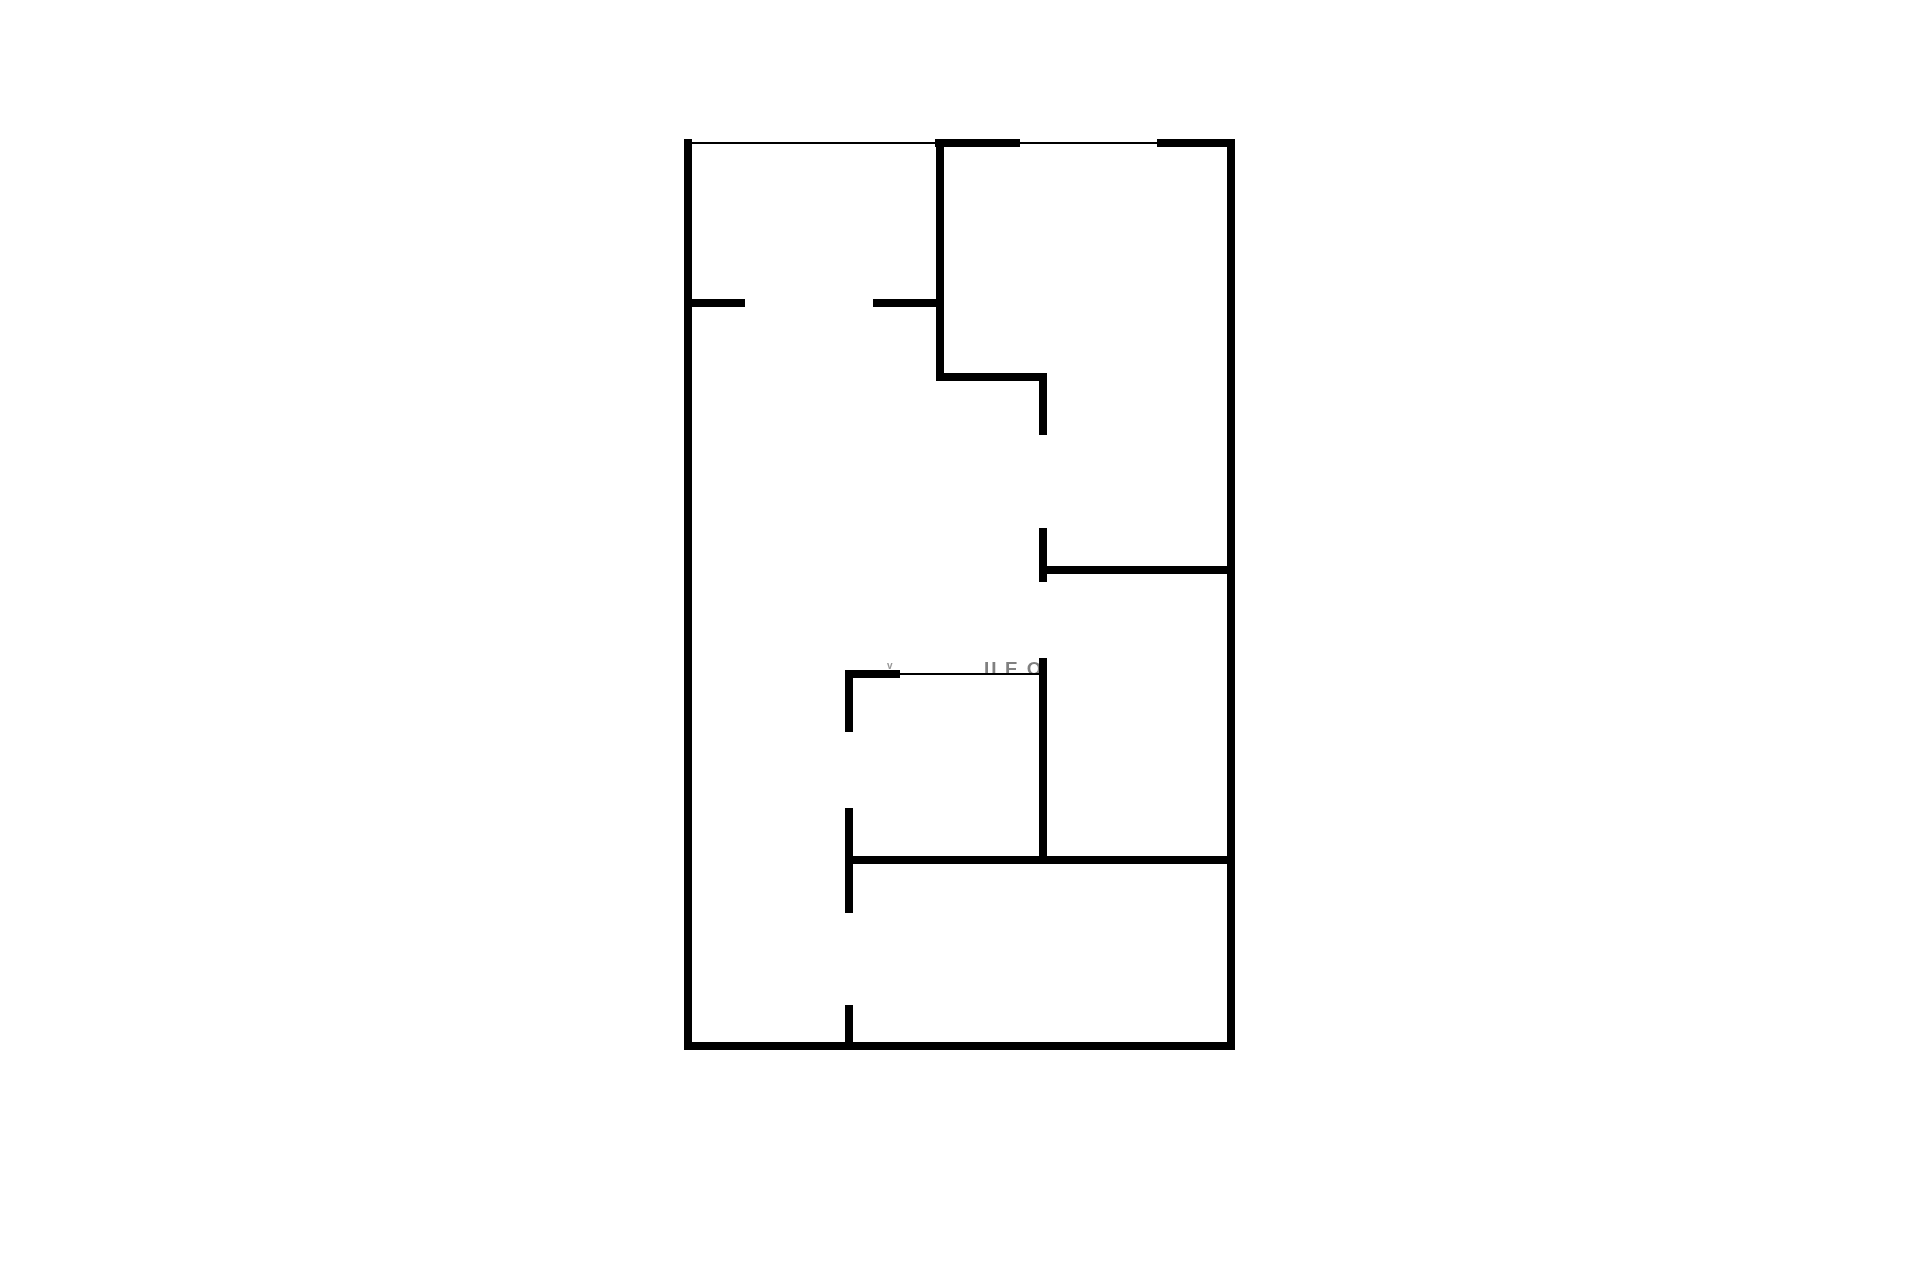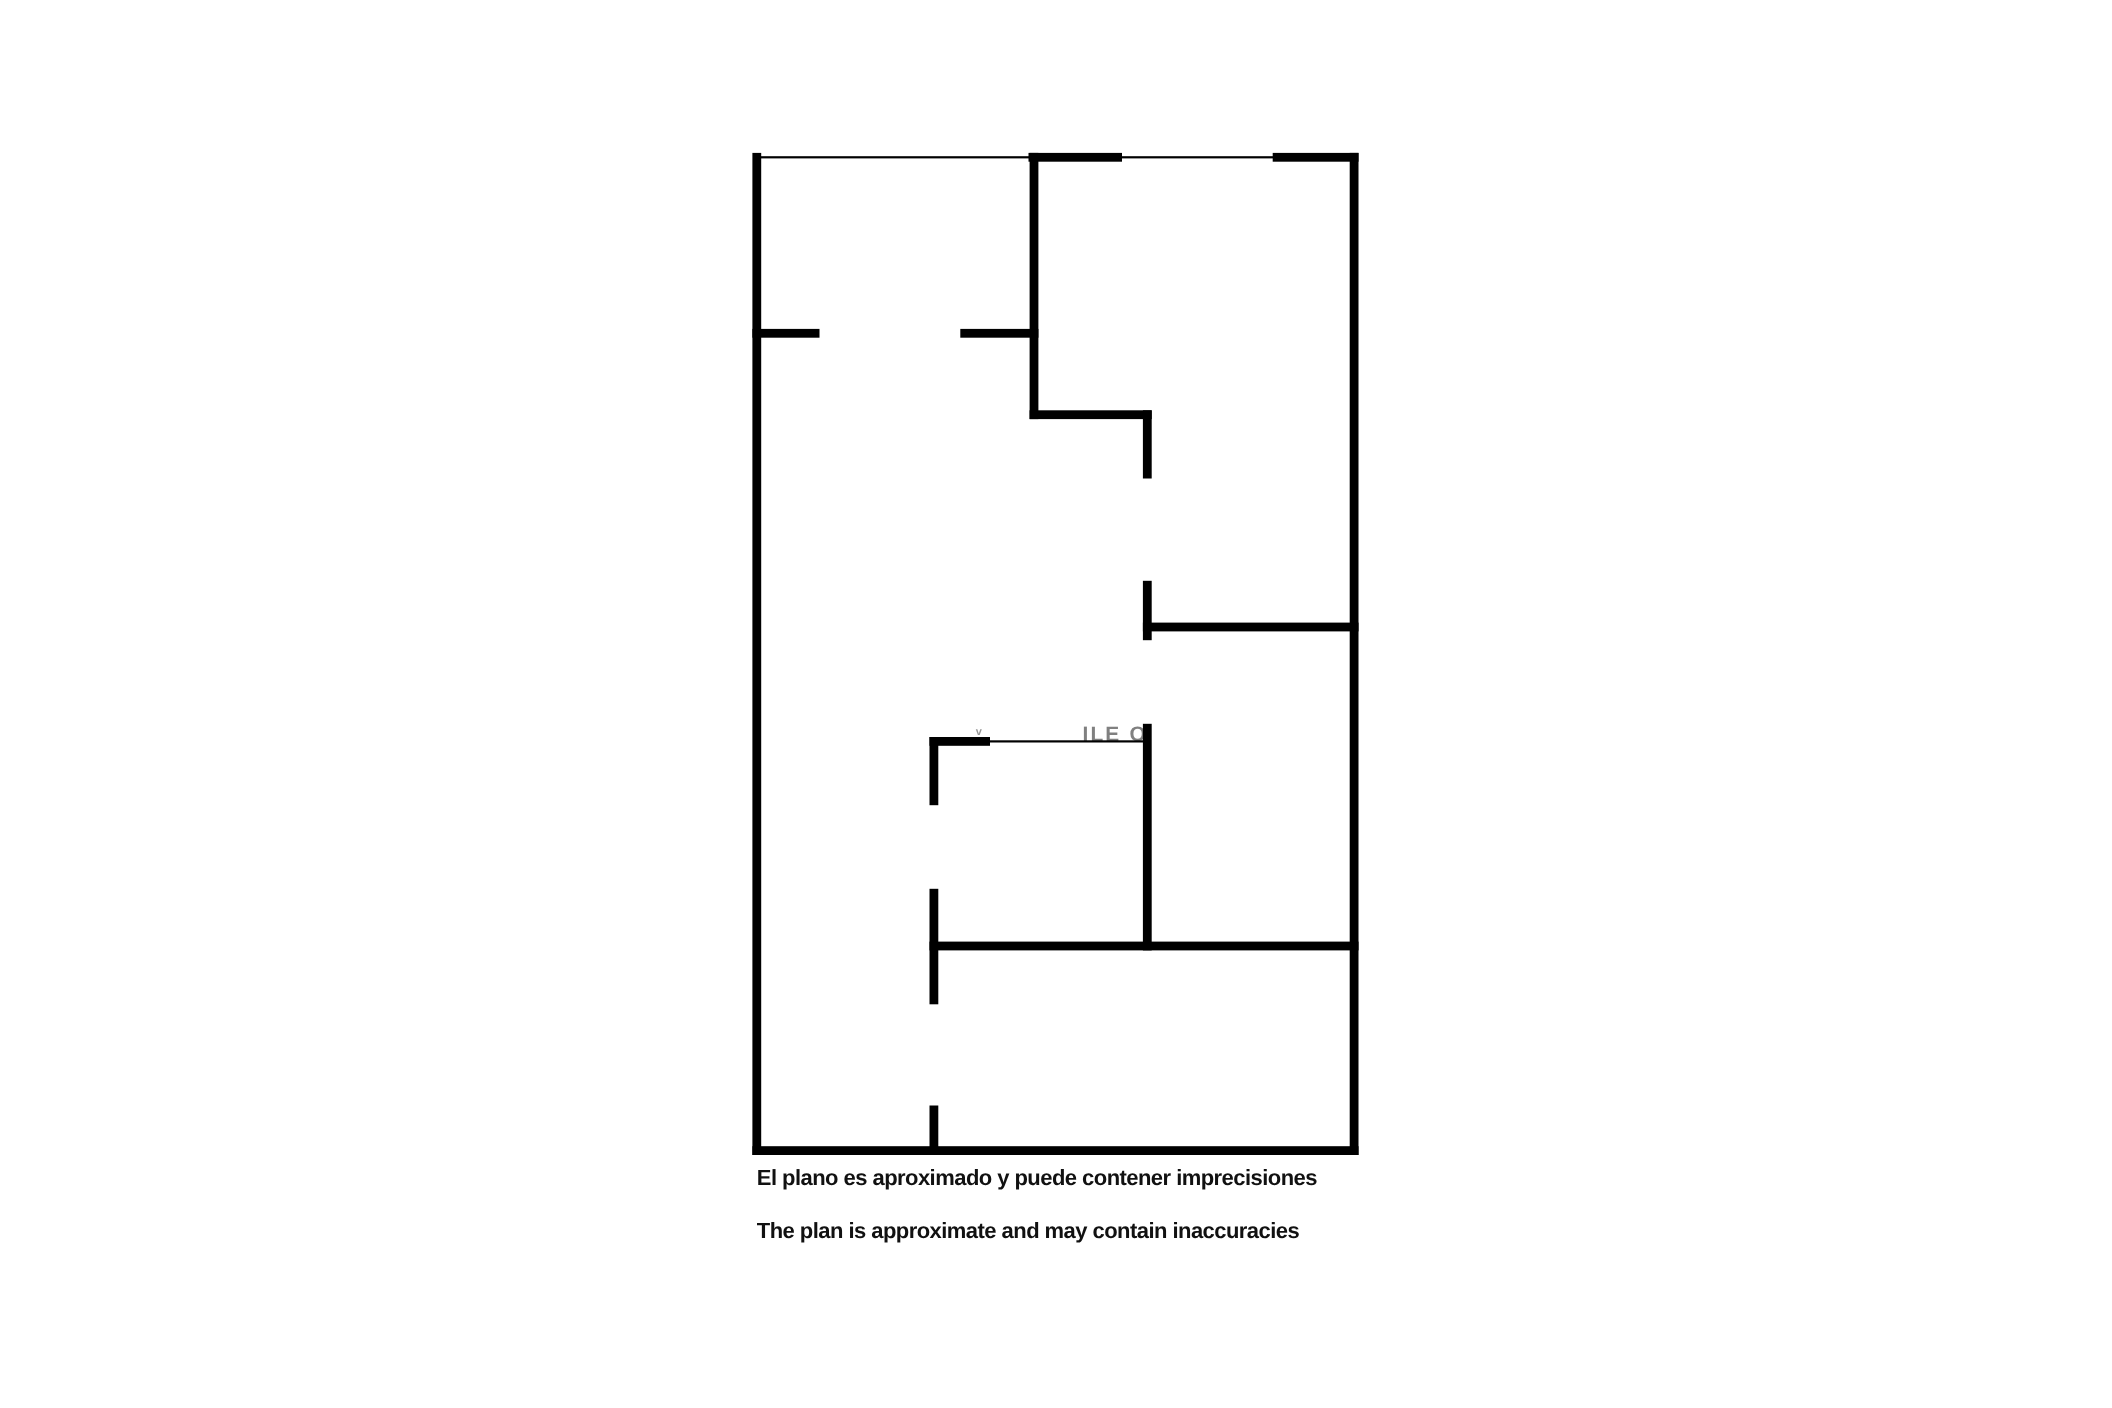--- a/index.html
+++ b/index.html
@@ -85,17 +85,15 @@
       <div class="wall" style="left: 1039px; top: 658px; width: 8px; height: 206px;"></div>
       <div class="wall" style="left: 845px; top: 670px; width: 55px; height: 8px;"></div>
       <div class="wall" style="left: 845px; top: 670px; width: 8px; height: 62px;"></div>
       <div class="wall" style="left: 845px; top: 808px; width: 8px; height: 105px;"></div>
       <div class="wall" style="left: 845px; top: 1005px; width: 8px; height: 45px;"></div>
       <div class="wall" style="left: 845px; top: 856px; width: 390px; height: 8px;"></div>
       <div class="thin" style="left: 690px; top: 142px; width: 468px; height: 2px;"></div>
       <div class="thin" style="left: 898px; top: 673px; width: 142px; height: 2px;"></div>
     </div>
 
-  <p class="disclaimer es">El plano es aproximado y puede contener imprecisiones</p>
 
-  <p class="disclaimer en">The plan is approximate and may contain inaccuracies</p>
 
 </div>
 
 </body></html>

